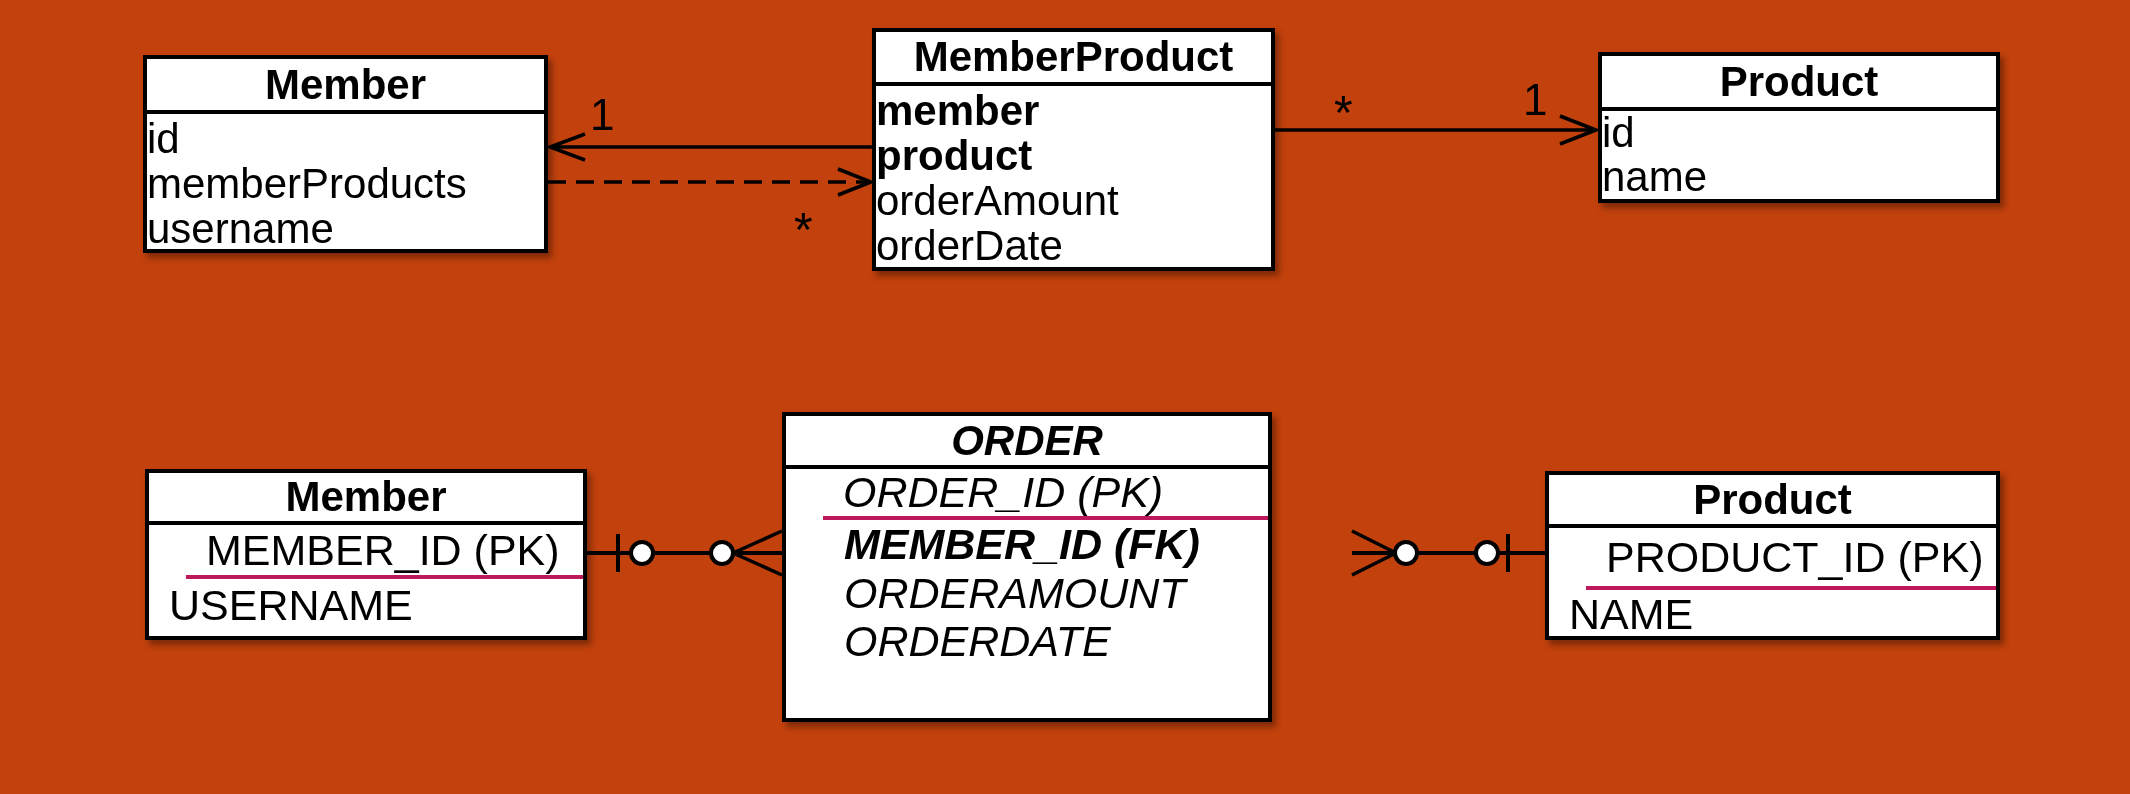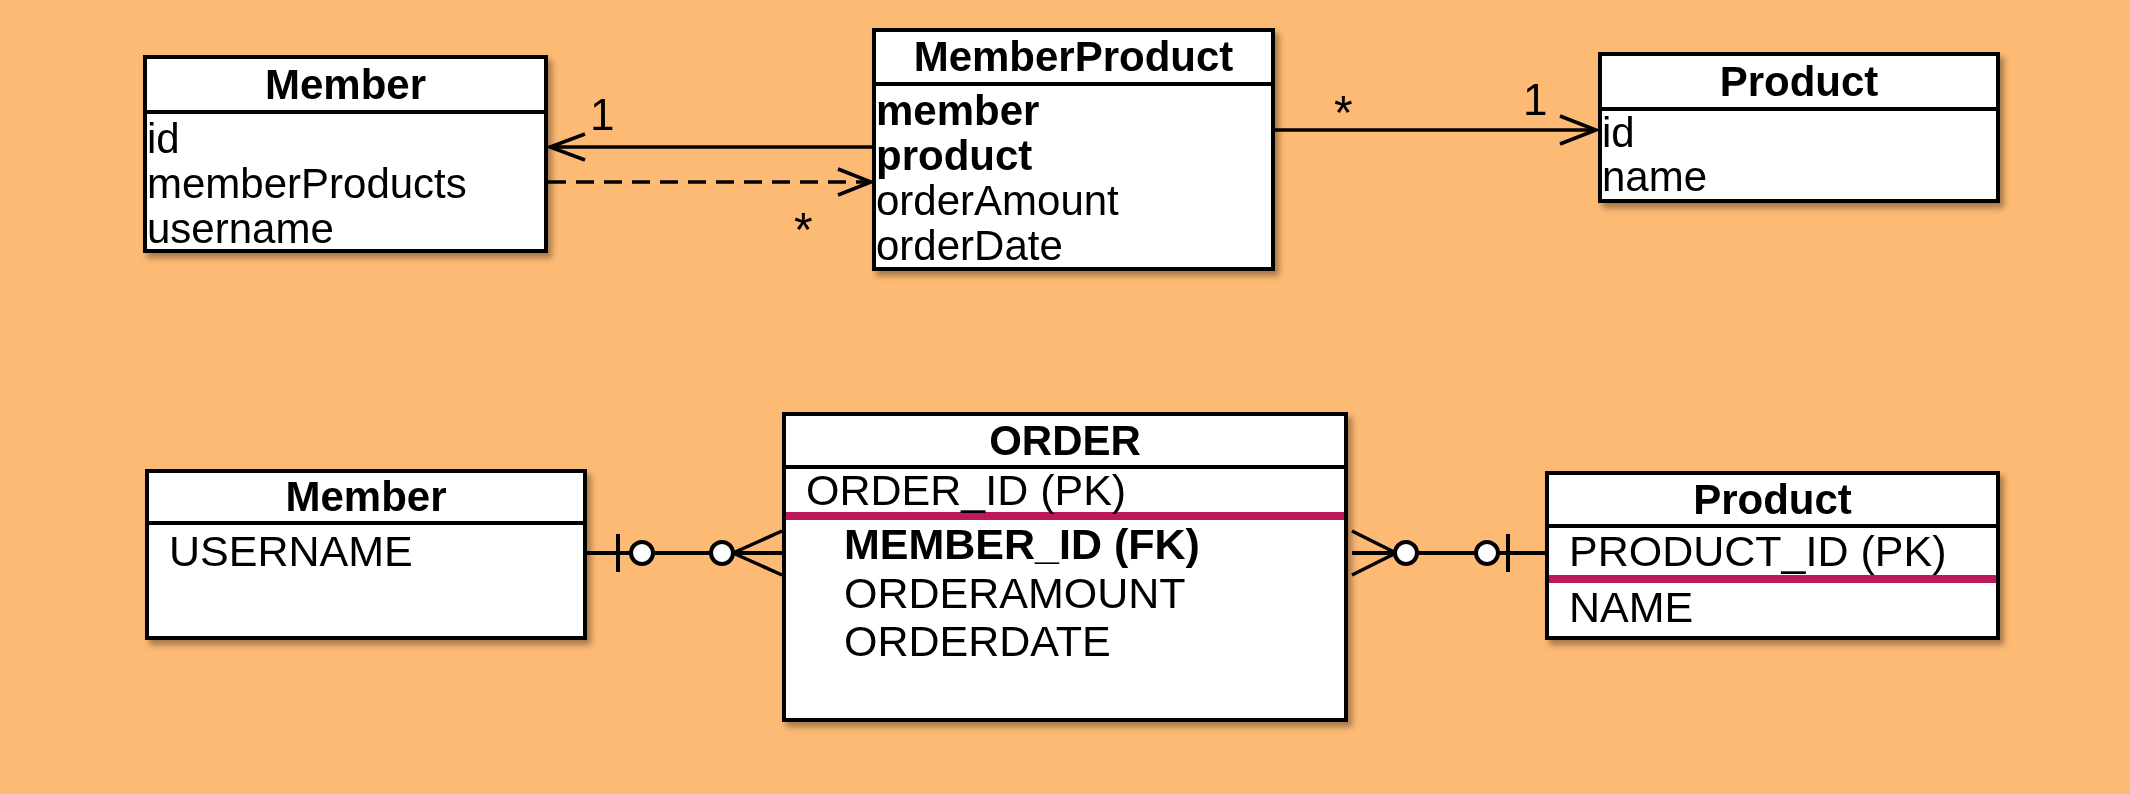--- a/index.html
+++ b/index.html
@@ -1,20 +1,20 @@
 <!DOCTYPE html>
 <html><head>
 <meta charset="utf-8">
 <style>
   html, body { margin: 0; padding: 0; background: #ffffff; }
   .canvas {
     position: relative;
     width: 2130px;
     height: 794px;
-    background: #fdba74;
+    background: #c2410c;
     font-family: "Liberation Sans", sans-serif;
     color: #000000;
     overflow: hidden;
   }
   .box {
     position: absolute;
     background: #ffffff;
     border: 4px solid #000000;
     box-sizing: border-box;
     box-shadow: 4px 5px 6px rgba(0,0,0,0.35);
@@ -35,21 +35,21 @@
   }
   .bold { font-weight: bold; }
   .er-row {
     font-size: 43px;
     padding-left: 20px;
     display: flex;
     align-items: center;
     white-space: nowrap;
     box-sizing: border-box;
   }
-  .er-line { border-bottom: 8px solid #be185d; }
+  .er-line { border-bottom: 4px solid #be185d; margin-left: 37px; }
   .comp-row {
     font-size: 43px;
     padding-left: 20px;
     line-height: 48.5px;
     white-space: nowrap;
     margin-left: 38px;
   }
 
   
   .uml-member   { left: 143px; top: 55px;  width: 405px; height: 198px; }
@@ -65,27 +65,27 @@
   .uml-product  { left: 1598px; top: 52px; width: 402px; height: 151px; }
   .uml-product  .box-title { line-height: 51px; height: 51px; }
   .uml-product  .field { line-height: 44px; }
 
   
   .er-member    { left: 145px; top: 469px;  width: 442px; height: 171px; }
   .er-member    .box-title { line-height: 48px; height: 48px; }
   .er-member    .row-1 { height: 54px; }
   .er-member    .row-2 { height: 53px; }
 
-  .er-order     { left: 782px; top: 412px;  width: 566px; height: 310px; }
+  .er-order     { left: 782px; top: 412px;  width: 490px; height: 310px; font-style: italic; }
   .er-order     .box-title { line-height: 49px; height: 49px; }
   .er-order     .row-pk { height: 51px; }
 
   .er-product   { left: 1545px; top: 471px; width: 455px; height: 169px; }
   .er-product   .box-title { line-height: 49px; height: 49px; }
-  .er-product   .row-1 { height: 55px; }
+  .er-product   .row-1 { height: 62px; }
   .er-product   .row-2 { height: 49px; }
 
   
   .connector-layer {
     position: absolute;
     left: 0; top: 0;
     width: 2130px; height: 794px;
     z-index: 5;
     pointer-events: none;
   }
@@ -136,20 +136,21 @@
     </div>
   </div>
 
   <div class="mult mult-one m-left-one">1</div>
   <div class="mult mult-many m-left-many">*</div>
   <div class="mult mult-many m-right-many">*</div>
   <div class="mult mult-one m-right-one">1</div>
 
   <div class="box er-member">
     <div class="box-title">Member</div>
+    <div class="er-row er-line row-1">MEMBER_ID (PK)</div>
     <div class="er-row row-2">USERNAME</div>
   </div>
 
   <div class="box er-order">
     <div class="box-title">ORDER</div>
     <div class="er-row er-line row-pk">ORDER_ID (PK)</div>
     <div class="compartment">
       <div class="comp-row bold">MEMBER_ID (FK)</div>
       <div class="comp-row">ORDERAMOUNT</div>
       <div class="comp-row">ORDERDATE</div>

